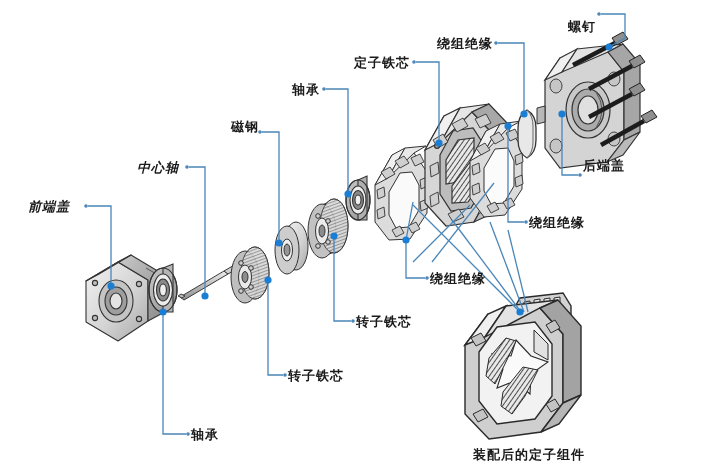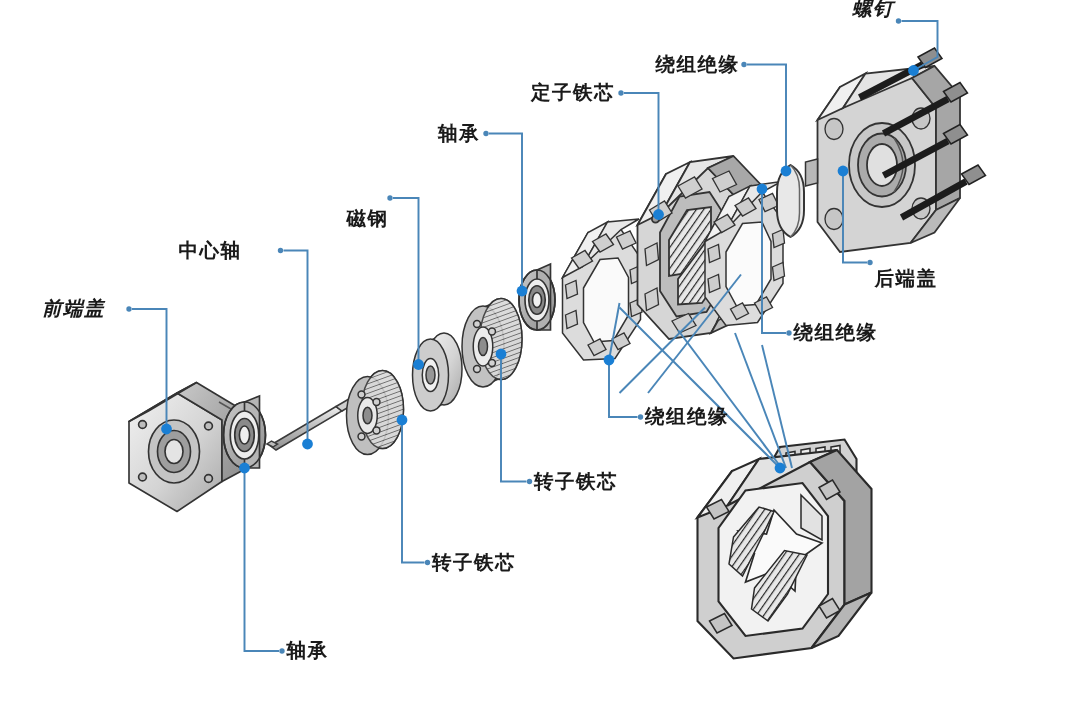--- a/index.html
+++ b/index.html
@@ -334,26 +334,27 @@
       <circle cx="439" cy="143" r="3.6"></circle>
       <circle cx="508" cy="126" r="3.6"></circle>
       <circle cx="524" cy="114" r="3.6"></circle>
       <circle cx="562" cy="114" r="3.6"></circle>
       <circle cx="609" cy="47" r="3.6"></circle>
       <circle cx="520" cy="312" r="3.6"></circle>
     </g>
   </svg>
 
   <div class="lbl" style="left:28px;top:200px;font-style:italic;">前端盖</div>
-  <div class="lbl" style="left:119px;top:161px;">中心轴</div>
-  <div class="lbl" style="left:231px;top:140px;">磁钢</div>
+  <div class="lbl" style="left:137px;top:161px;font-style:italic;">中心轴</div>
+  <div class="lbl" style="left:231px;top:120px;">磁钢</div>
   <div class="lbl" style="left:292px;top:83px;">轴承</div>
   <div class="lbl" style="left:354px;top:56px;">定子铁芯</div>
   <div class="lbl" style="left:437px;top:37px;">绕组绝缘</div>
-  <div class="lbl" style="left:568px;top:0;font-style:italic;">螺钉</div>
-  <div class="lbl" style="left:583px;top:180px;font-family:Liberation Mono, monospace;">后端盖</div>
+  <div class="lbl" style="left:568px;top:20px;">螺钉</div>
+  <div class="lbl" style="left:583px;top:160px;font-family:Liberation Mono, monospace;">后端盖</div>
   <div class="lbl" style="left:529px;top:216px;">绕组绝缘</div>
   <div class="lbl" style="left:430px;top:272px;">绕组绝缘</div>
   <div class="lbl" style="left:356px;top:315px;">转子铁芯</div>
   <div class="lbl" style="left:288px;top:369px;">转子铁芯</div>
   <div class="lbl" style="left:191px;top:428px;">轴承</div>
+  <div class="lbl" style="left:473px;top:448px;">装配后的定子组件</div>
 
 </div>
 
 </body></html>

